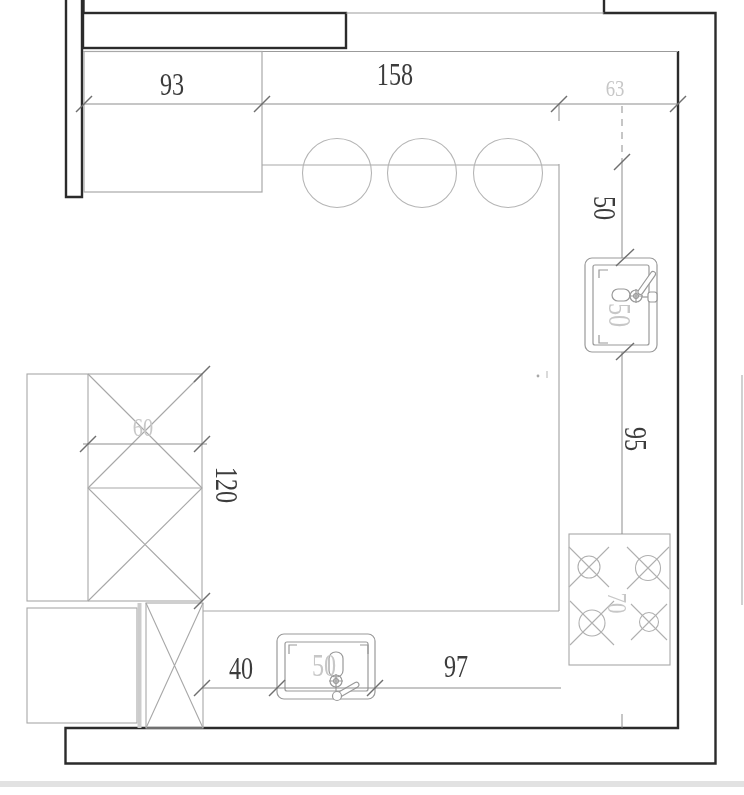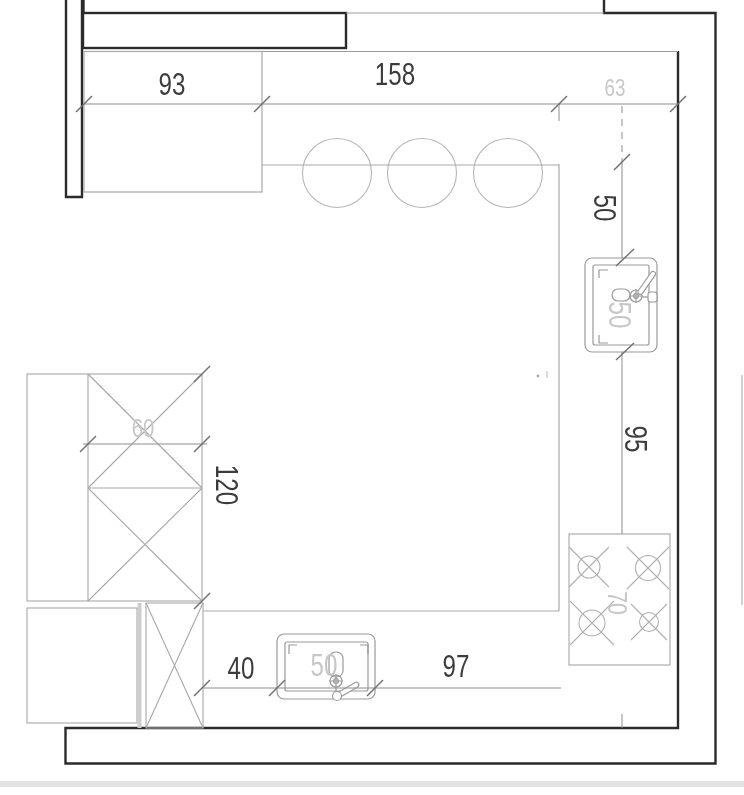--- a/index.html
+++ b/index.html
@@ -1,18 +1,18 @@
 <!DOCTYPE html>
 <html><head>
 <meta charset="utf-8">
 <style>
   html,body{margin:0;padding:0;background:#ffffff;}
   #stage{
     position:relative;width:744px;height:795px;background:#ffffff;overflow:hidden;
-    font-family:Liberation Sans, sans-serif;
+    font-family:Liberation Serif, serif;
   }
   #plan-svg{position:absolute;left:0;top:0;}
   .lbl{
     position:absolute;white-space:nowrap;line-height:1;
     transform:translate(-50%,-50%) scaleX(0.78);
     font-weight:400;letter-spacing:0px;
   }
   .lbl.rot{transform:translate(-50%,-50%) rotate(90deg) scaleX(0.78);}
   .dark{color:#3c3c3c;}
   .light{color:#c7c7c7;}

